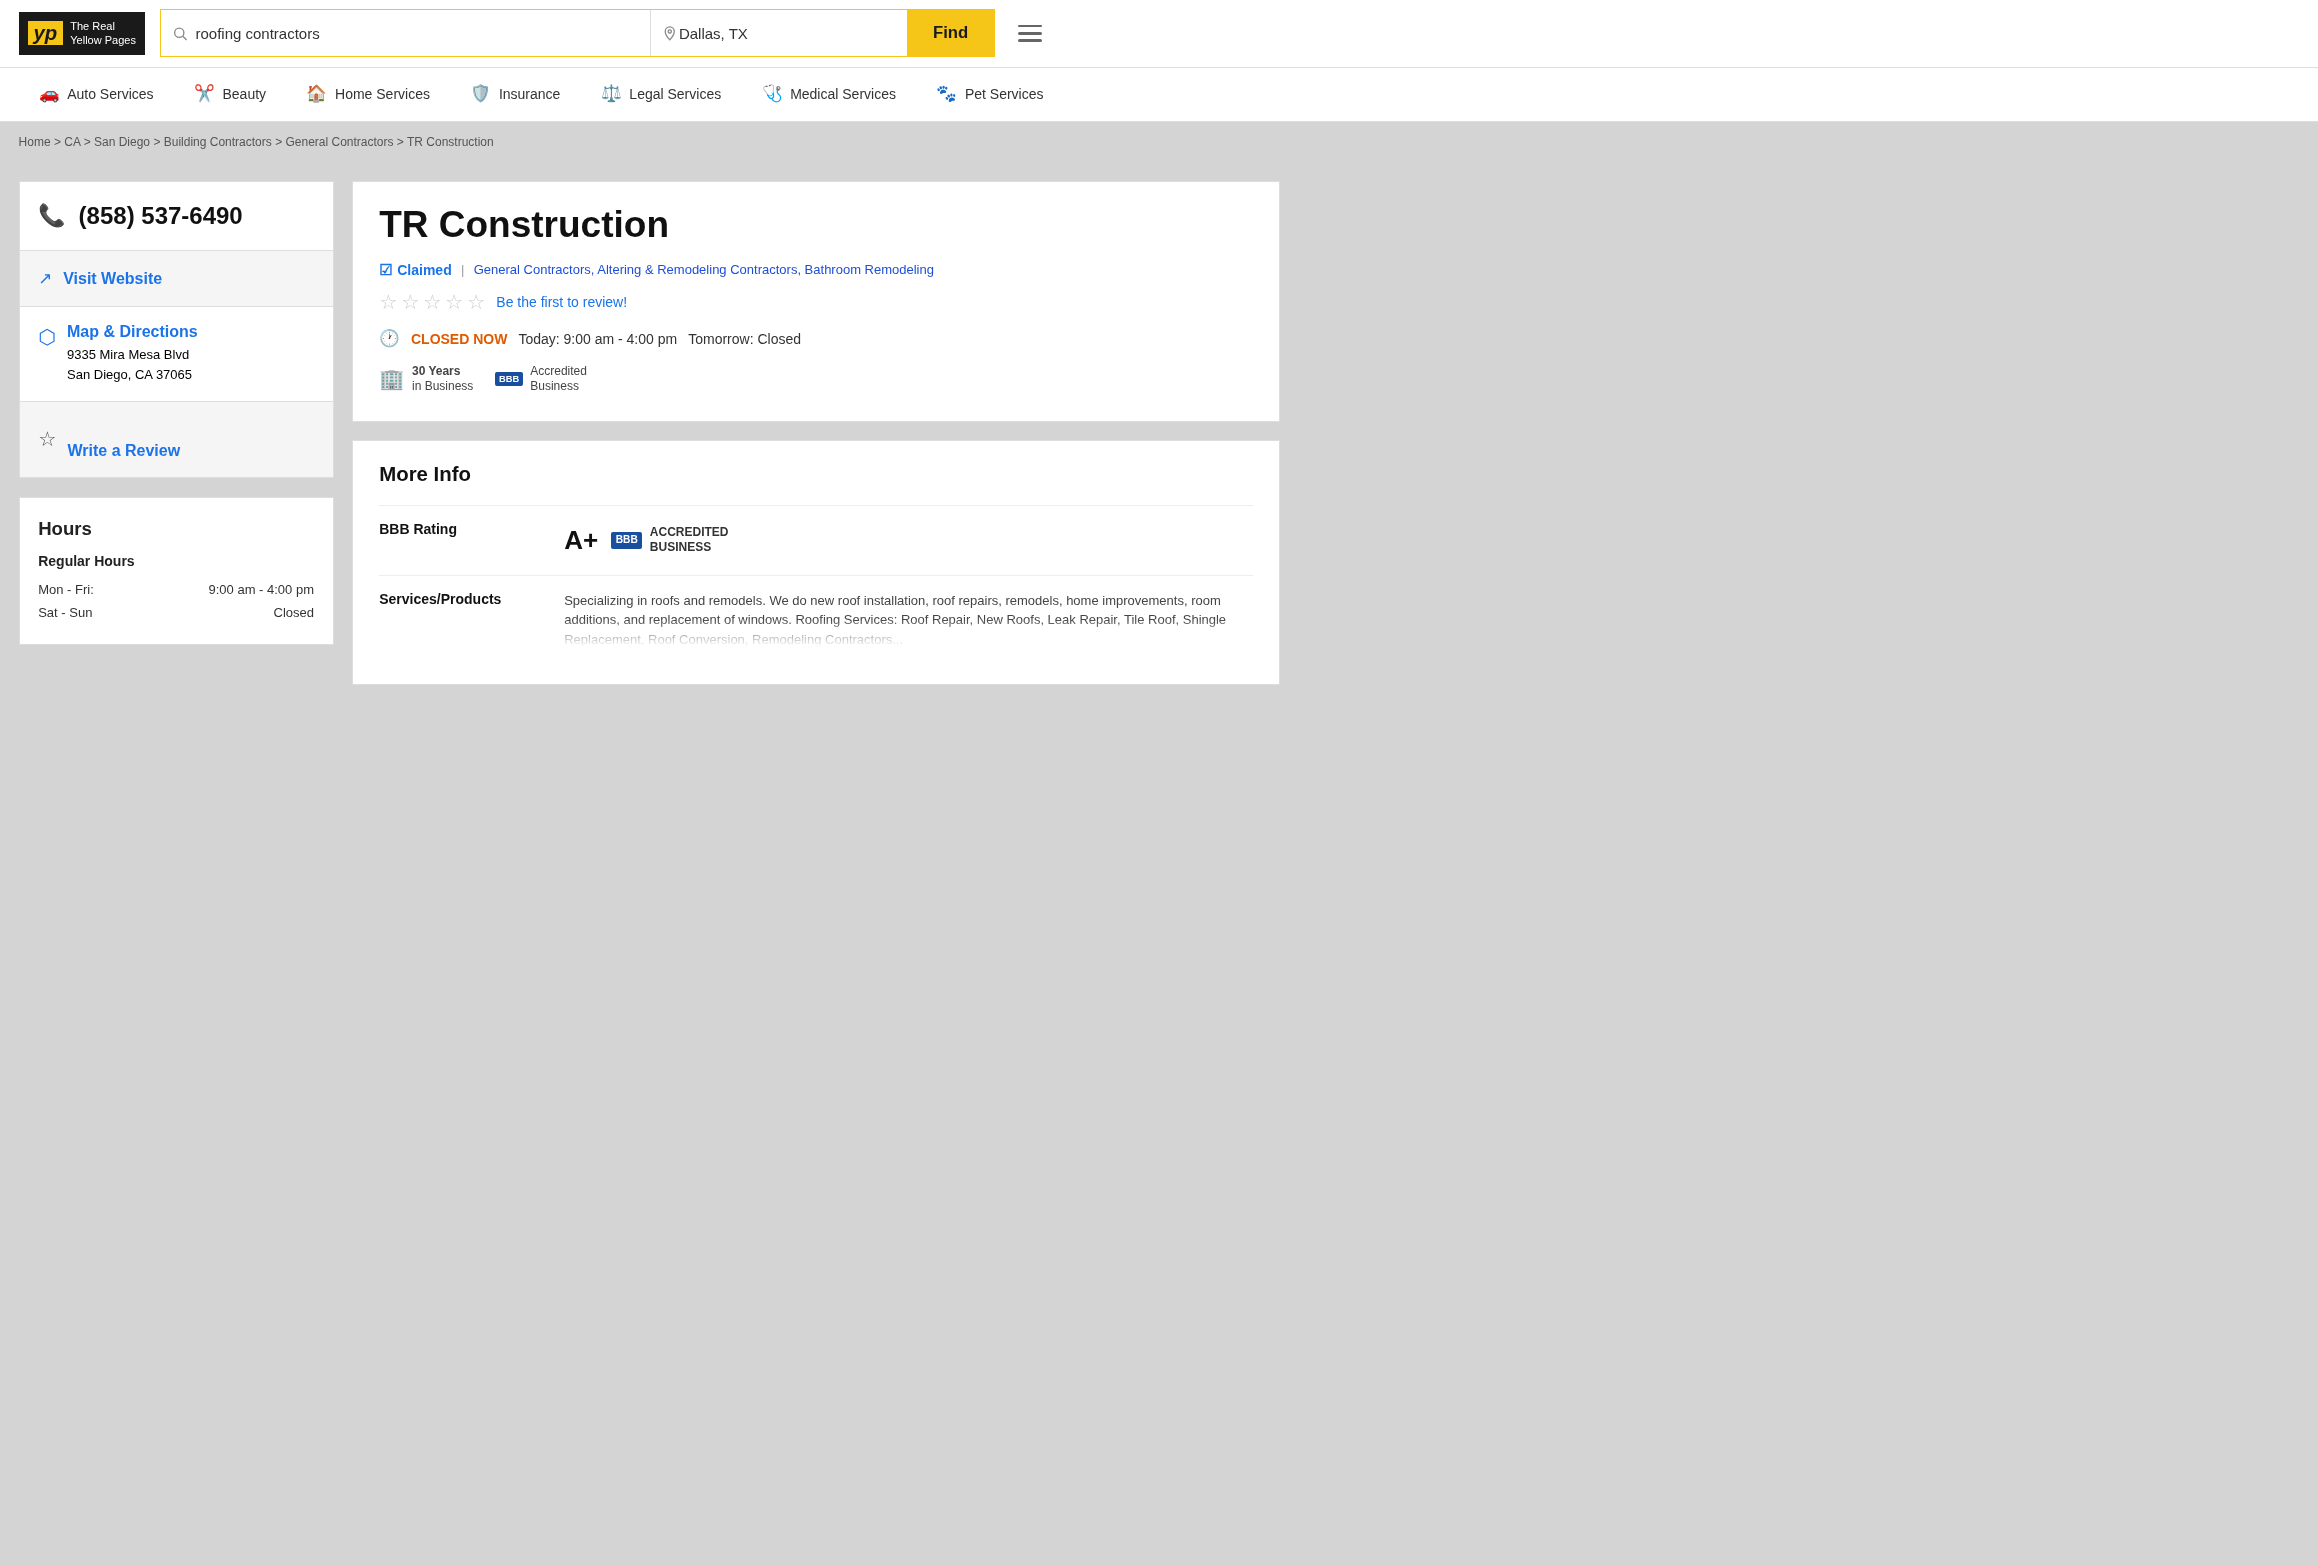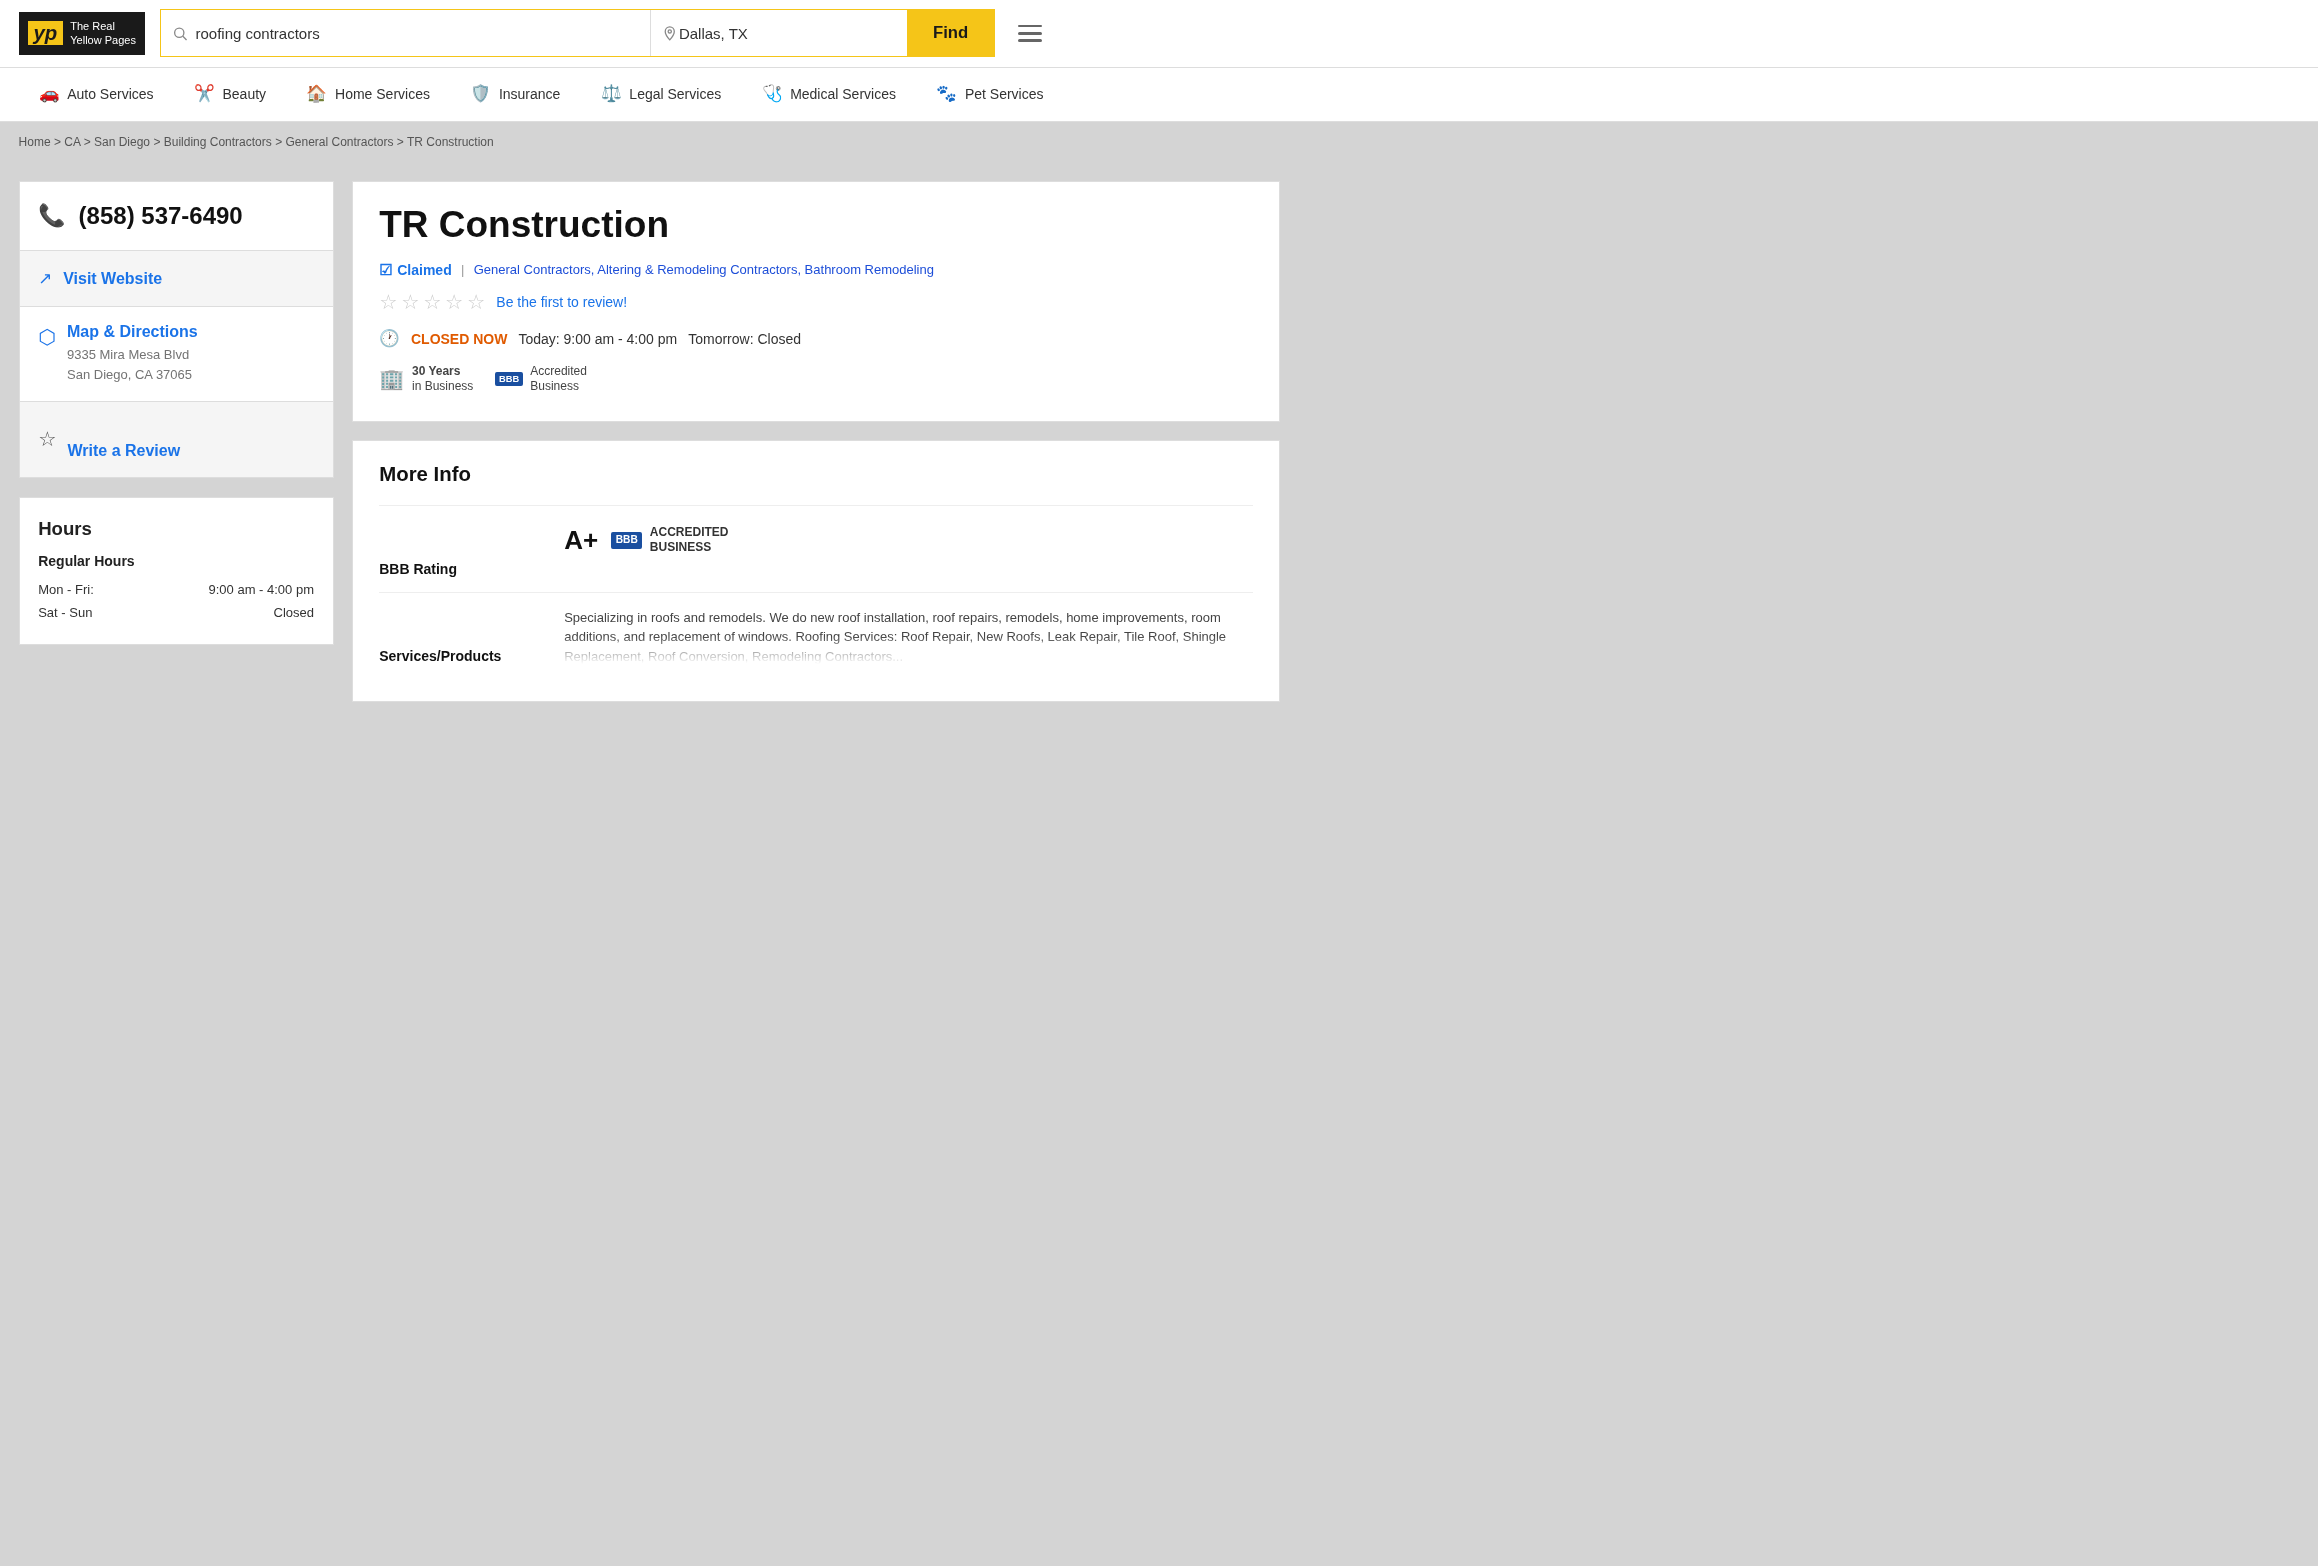--- a/index.html
+++ b/index.html
@@ -188,21 +188,21 @@
     }
     .directions-icon { font-size: 20.4px; color: #1a73e8; margin-top: 1.9px; }
     .directions-link {
       color: #1a73e8;
       font-size: 16px;
       font-weight: bold;
       text-decoration: none;
       display: block;
       margin-bottom: 3.7px;
     }
-    .address-text { color: #737373; font-size: 13px; line-height: 1.5; }
+    .address-text { color: #000000; font-size: 13px; line-height: 1.5; }
 
     .review-box {
       background: #f5f5f5;
       border: 0.9px solid #ddd;
       padding: 16.7px 18.6px;
       display: flex;
       align-items: center;
       gap: 11px;
       cursor: pointer;
     }
@@ -356,21 +356,20 @@
       padding: 15px 0;
       border-top: 0.9px solid #eee;
       font-size: 13px;
     }
     .info-label {
       width: 148px;
       flex-shrink: 0;
       font-weight: bold;
       color: #111;
       font-size: 14px;
-      margin-top: 40px;
     }
     .info-value {
       flex: 1;
       color: #444;
       line-height: 1.5;
     }
     .bbb-rating-row {
       display: flex;
       align-items: center;
       gap: 13px;

